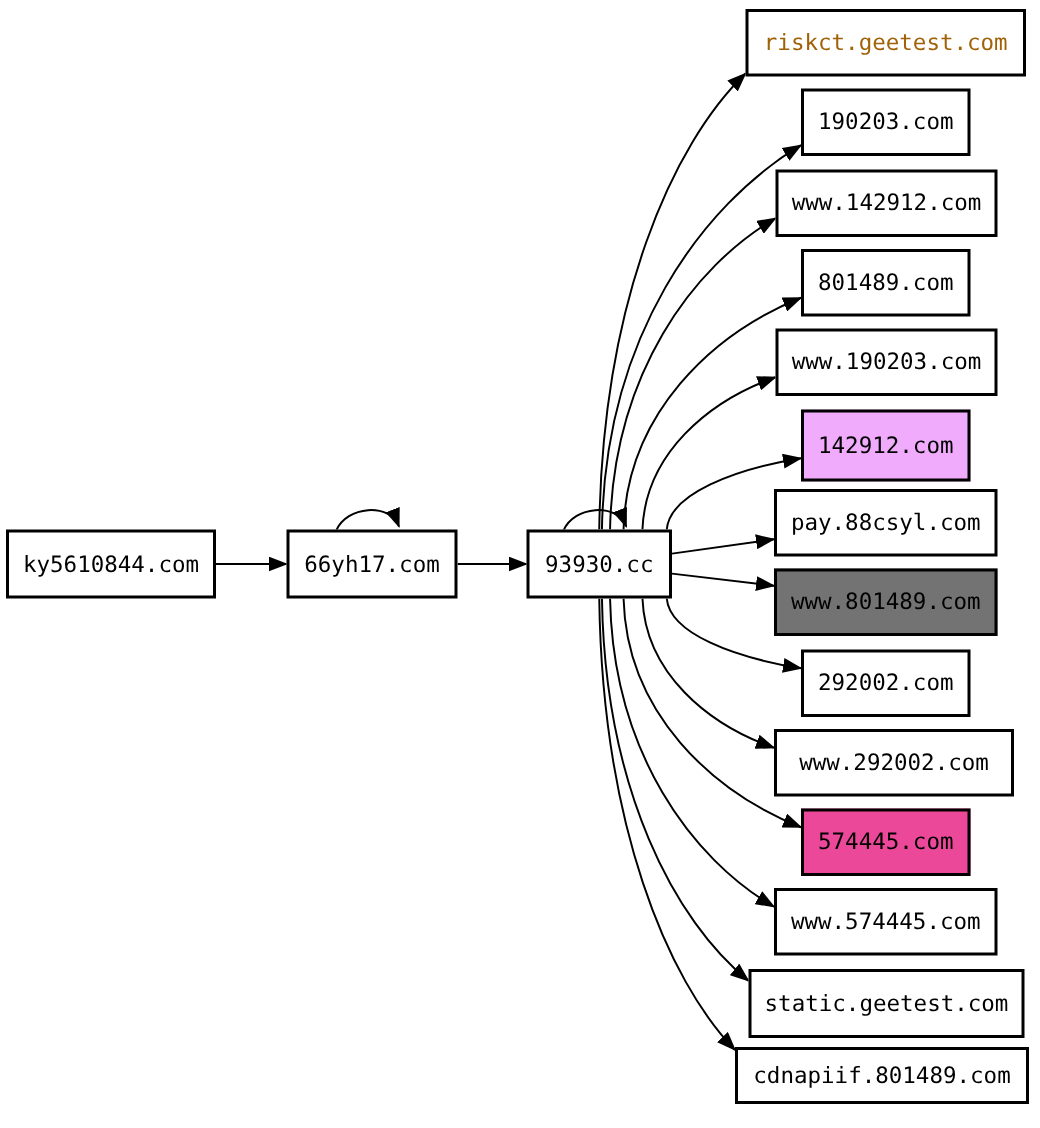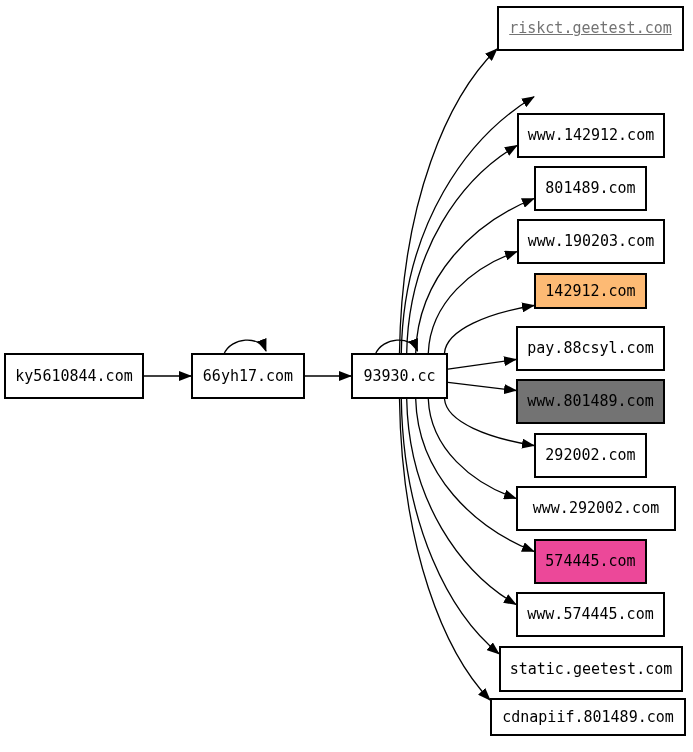--- a/index.html
+++ b/index.html
@@ -76,32 +76,35 @@
 <div class="node" style="left: 4px; top: 353px; width: 140px; height: 46px; border-color: rgb(0, 0, 0); background: rgb(255, 255, 255);">
       <span style="color: rgb(0, 0, 0);">ky5610844.com</span>
     </div>
     <div class="node" style="left: 191px; top: 353px; width: 114px; height: 46px; border-color: rgb(0, 0, 0); background: rgb(255, 255, 255);">
       <span style="color: rgb(0, 0, 0);">66yh17.com</span>
     </div>
     <div class="node" style="left: 351px; top: 353px; width: 97px; height: 46px; border-color: rgb(0, 0, 0); background: rgb(255, 255, 255);">
       <span style="color: rgb(0, 0, 0);">93930.cc</span>
     </div>
     <div class="node" style="left: 497px; top: 6px; width: 187px; height: 45px; border-color: rgb(0, 0, 0); background: rgb(255, 255, 255);">
-      <span style="color: #737373; text-decoration: underline;">riskct.geetest.com</span>
+      <span style="color: #a16207;">riskct.geetest.com</span>
+    </div>
+    <div class="node" style="left: 534px; top: 59px; width: 113px; height: 45px; border-color: rgb(0, 0, 0); background: rgb(255, 255, 255);">
+      <span style="color: rgb(0, 0, 0);">190203.com</span>
     </div>
     <div class="node" style="left: 517px; top: 113px; width: 148px; height: 45px; border-color: rgb(0, 0, 0); background: rgb(255, 255, 255);">
       <span style="color: rgb(0, 0, 0);">www.142912.com</span>
     </div>
     <div class="node" style="left: 534px; top: 166px; width: 113px; height: 45px; border-color: rgb(0, 0, 0); background: rgb(255, 255, 255);">
       <span style="color: rgb(0, 0, 0);">801489.com</span>
     </div>
     <div class="node" style="left: 517px; top: 219px; width: 148px; height: 45px; border-color: rgb(0, 0, 0); background: rgb(255, 255, 255);">
       <span style="color: rgb(0, 0, 0);">www.190203.com</span>
     </div>
-    <div class="node" style="left: 534px; top: 273px; width: 113px; height: 36px; border-color: rgb(0, 0, 0); background: #fdba74;">
+    <div class="node" style="left: 534px; top: 273px; width: 113px; height: 48px; border-color: rgb(0, 0, 0); background: #f0abfc;">
       <span style="color: rgb(0, 0, 0);">142912.com</span>
     </div>
     <div class="node" style="left: 516px; top: 326px; width: 149px; height: 45px; border-color: rgb(0, 0, 0); background: rgb(255, 255, 255);">
       <span style="color: rgb(0, 0, 0);">pay.88csyl.com</span>
     </div>
     <div class="node" style="left: 516px; top: 379px; width: 149px; height: 45px; border-color: rgb(0, 0, 0); background: #737373;">
       <span style="color: rgb(0, 0, 0);">www.801489.com</span>
     </div>
     <div class="node" style="left: 534px; top: 433px; width: 113px; height: 45px; border-color: rgb(0, 0, 0); background: rgb(255, 255, 255);">
       <span style="color: rgb(0, 0, 0);">292002.com</span>

